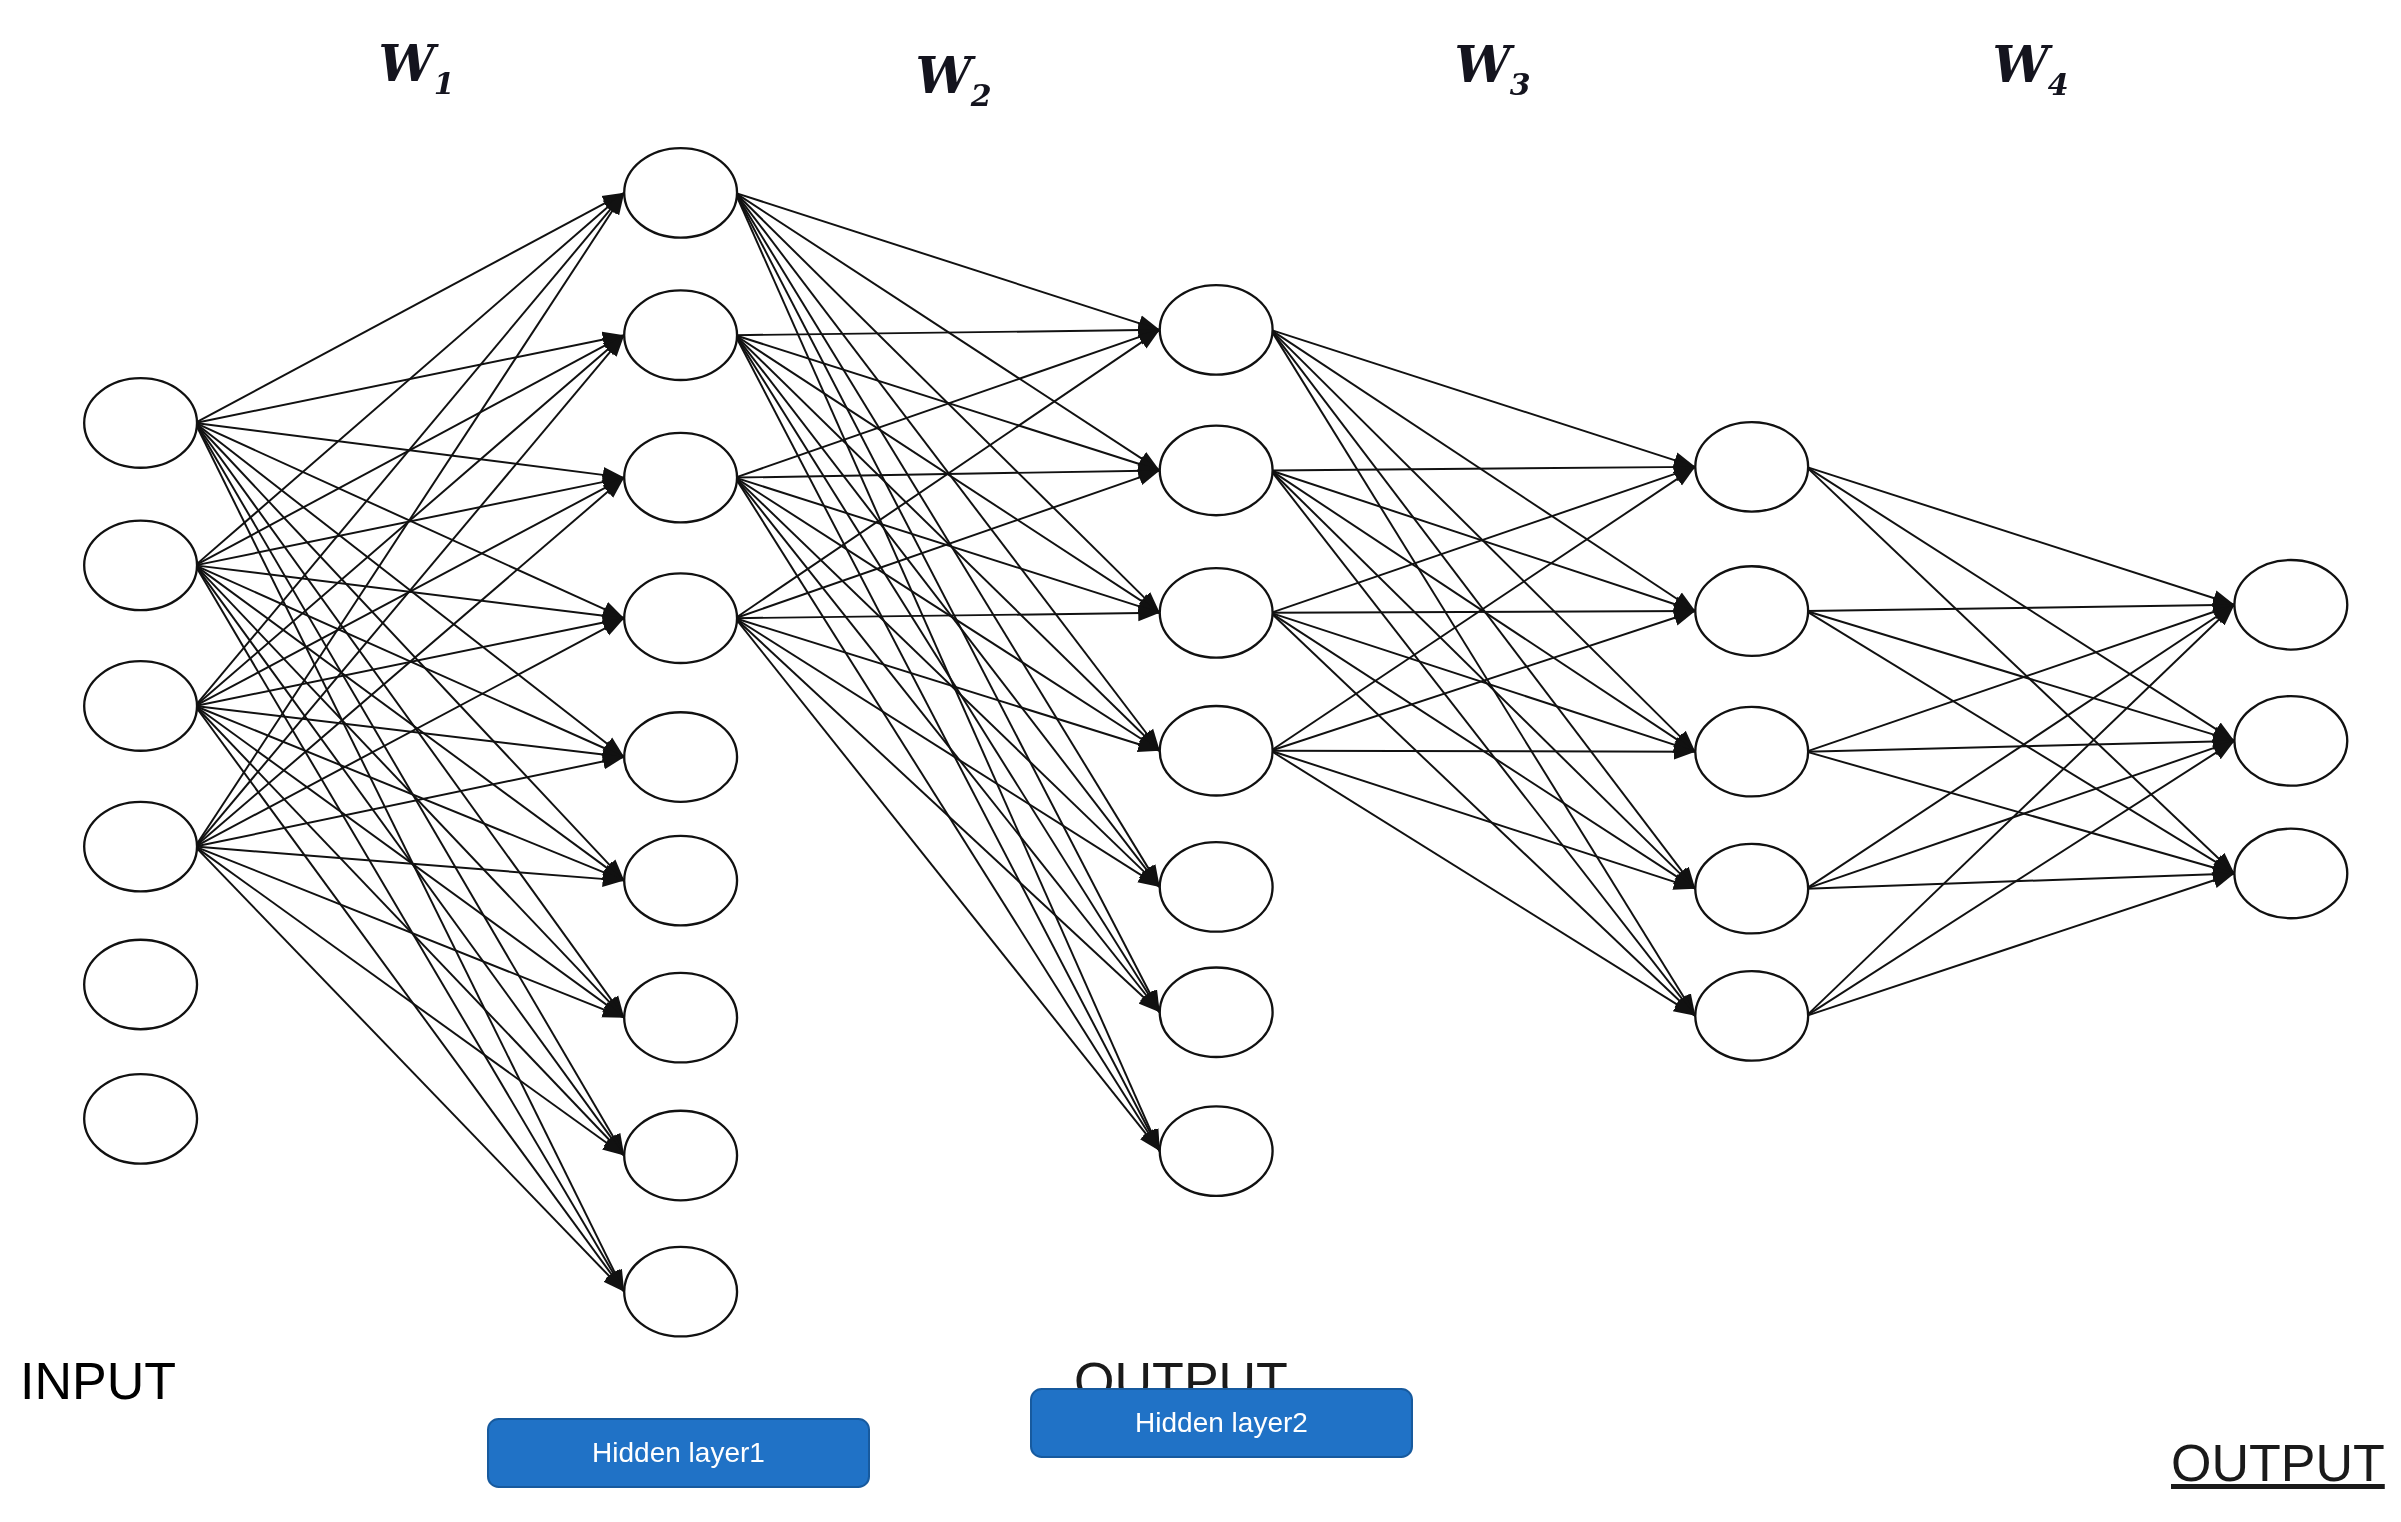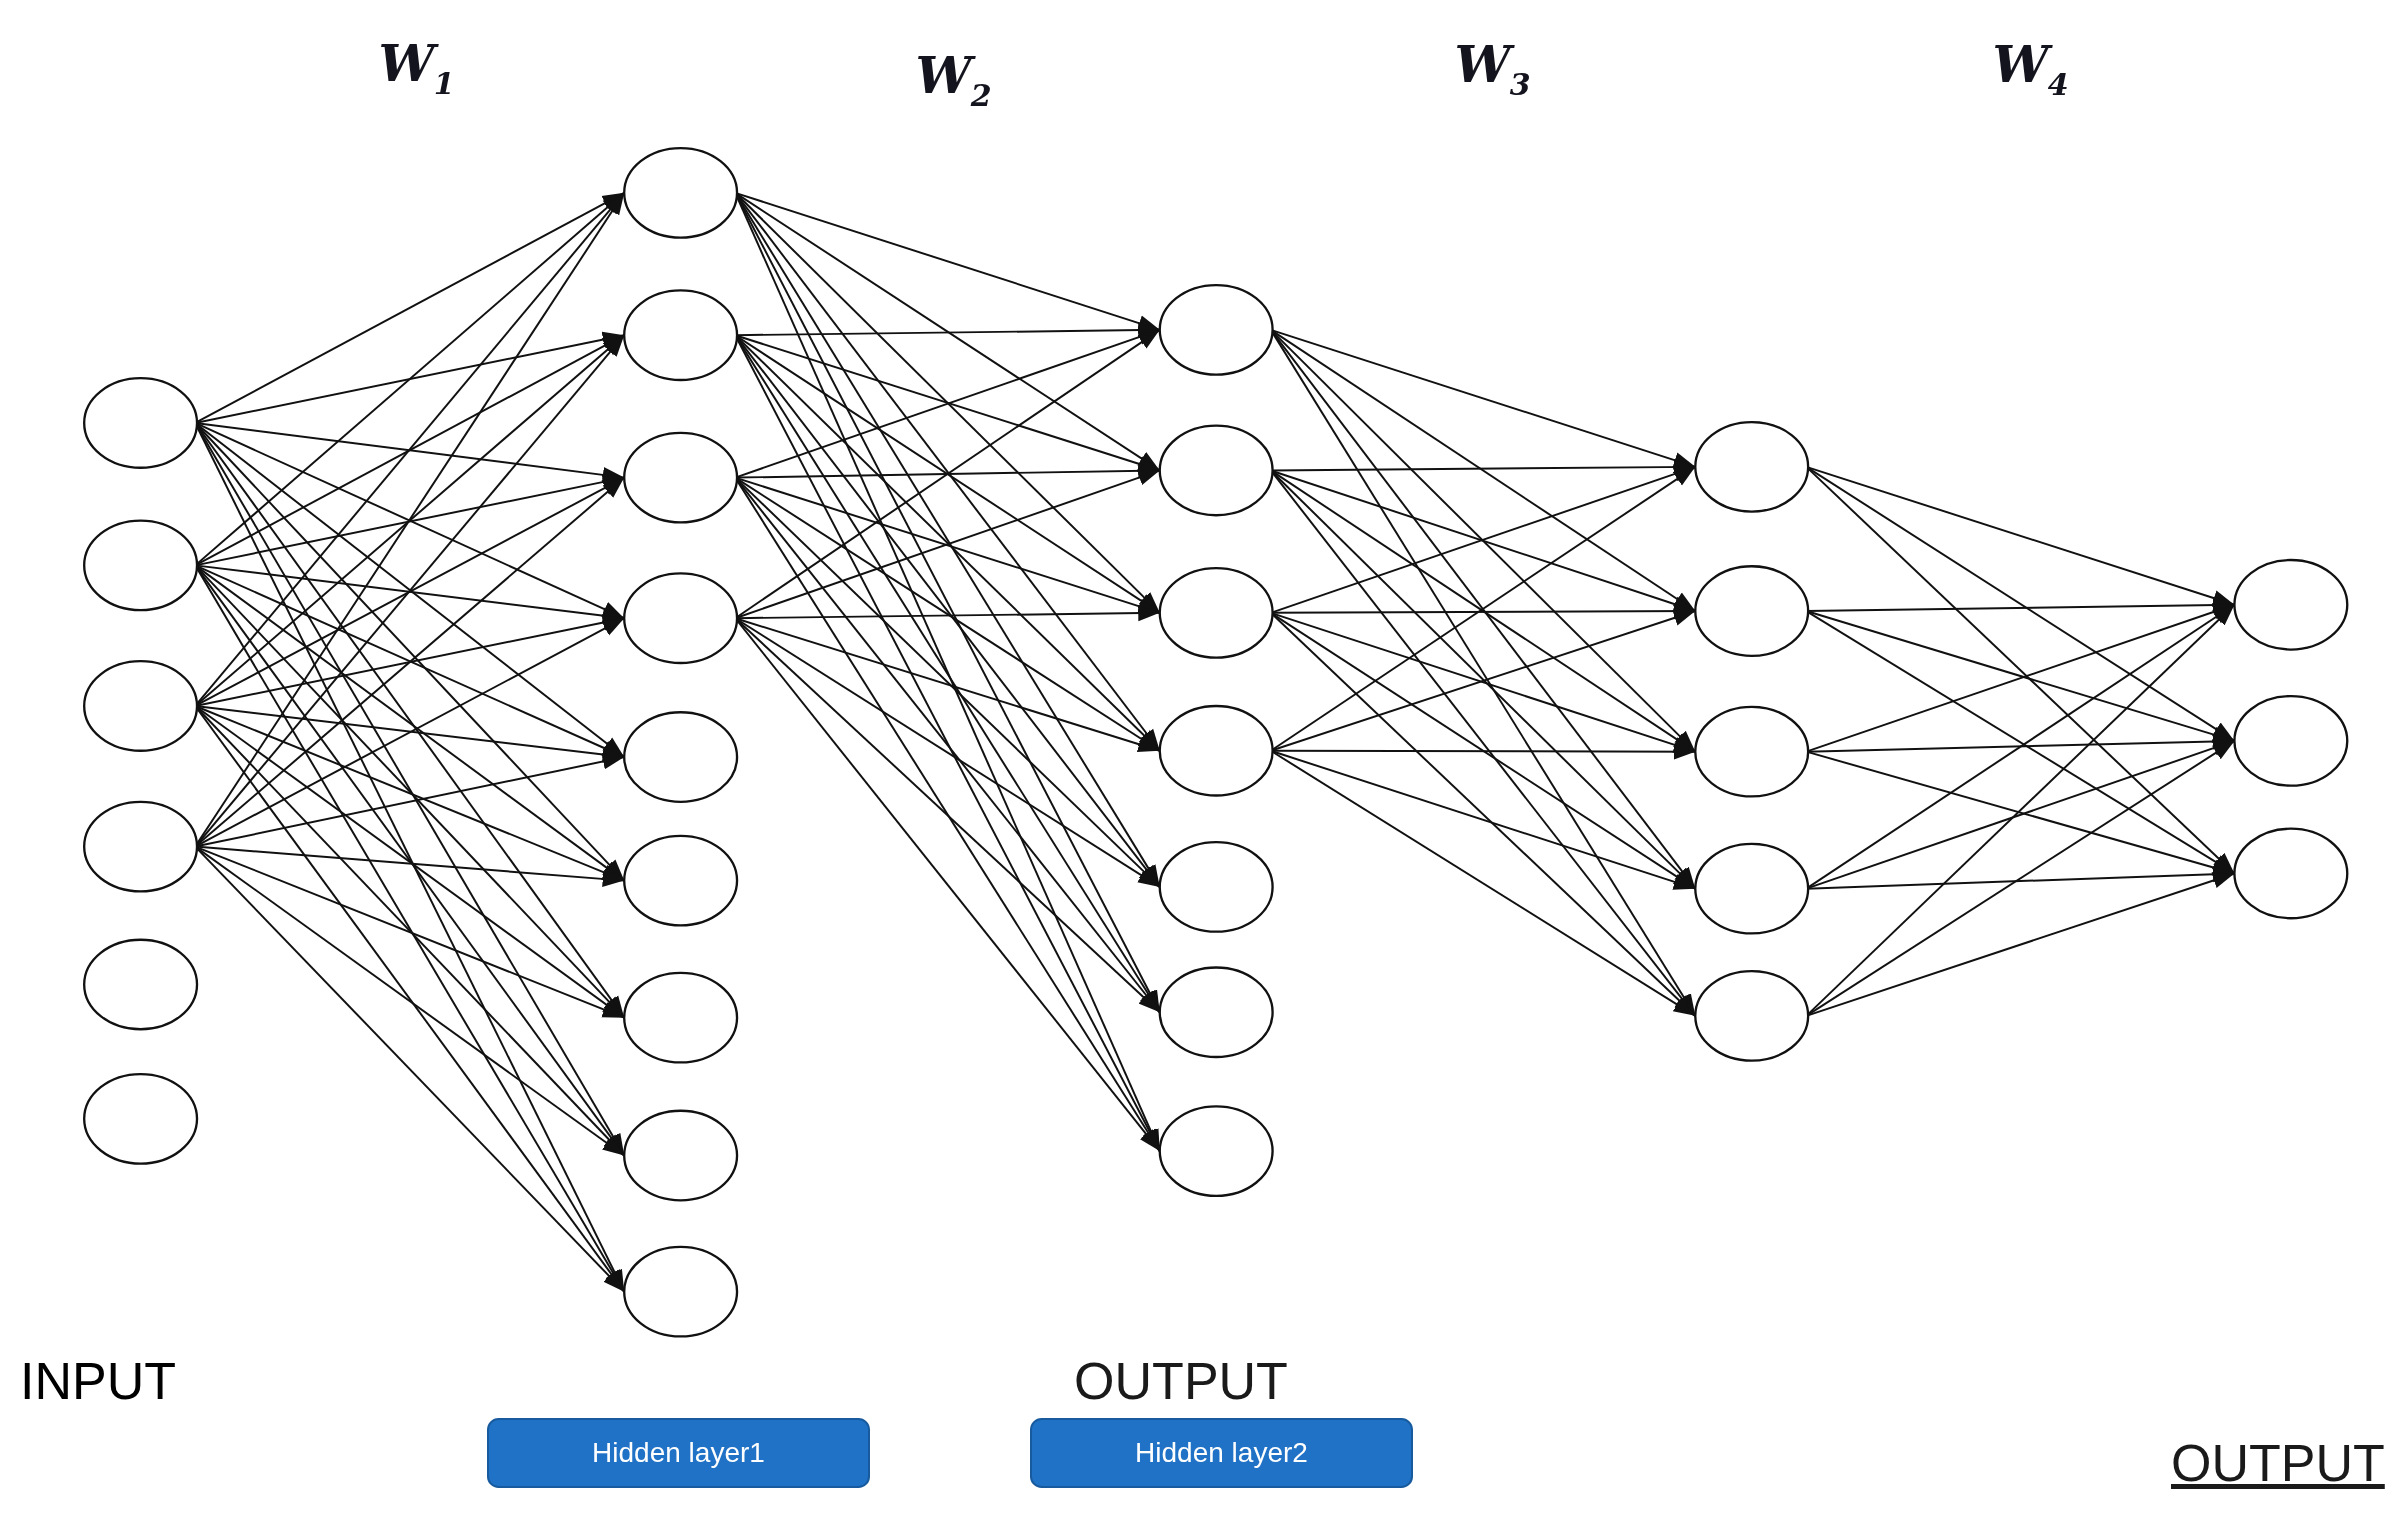--- a/index.html
+++ b/index.html
@@ -55,21 +55,21 @@
     font-family: "Liberation Sans", sans-serif;
     font-size: 28px;
     font-weight: 400;
     text-align: center;
     line-height: 64px;
     padding: 0;
     cursor: pointer;
     box-sizing: border-box;
   }
   #btn-hidden1 { left: 487px;  top: 1418px; }
-  #btn-hidden2 { left: 1030px; top: 1418px; }
+  #btn-hidden2 { left: 1030px; top: 1388px; }
   #btn-hidden3 { left: 1566px; top: 1420px; }
 </style>
 </head>
 <body>
 
 <div id="stage">
 
   <svg id="network-svg" width="2401" height="1523" viewBox="0 0 2681 1700">
     <defs>
       <marker id="arrowhead" markerUnits="userSpaceOnUse" markerWidth="28" markerHeight="22" refX="24" refY="10" orient="auto">

